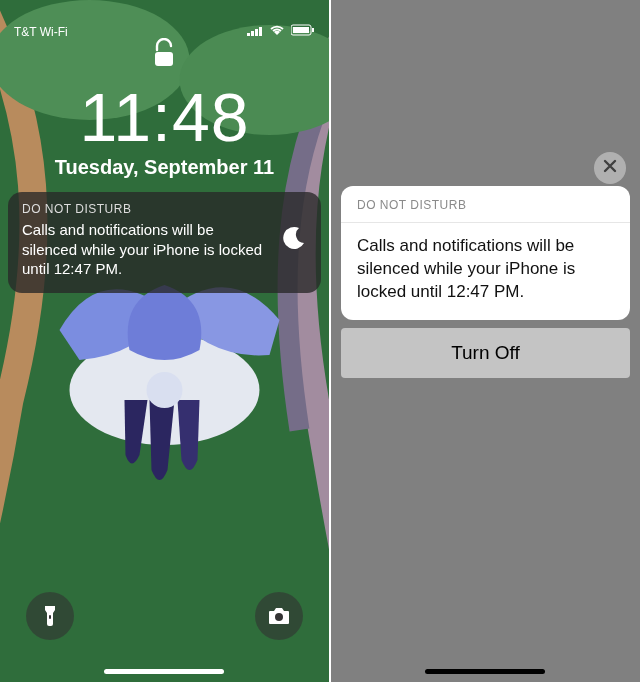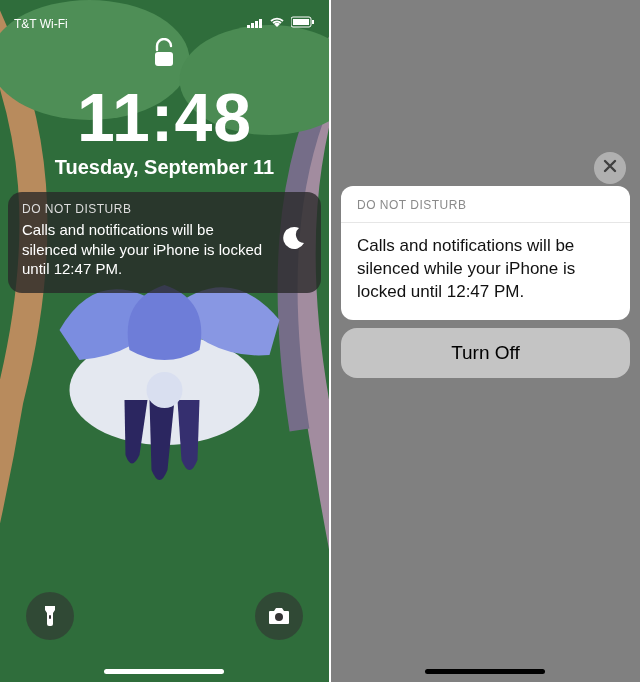--- a/index.html
+++ b/index.html
@@ -23,35 +23,35 @@
   }
 
   
   .wallpaper {
     position: absolute; inset: 0; overflow: hidden;
     background: linear-gradient(180deg,#2e6a3a 0%, #2f6c3c 25%, #3a7a46 55%, #2c5e34 100%);
   }
   .wallpaper svg { position:absolute; inset:0; width:100%; height:100%; }
 
   .statusbar {
-    position: absolute; top: 16px; left: 0; right: 0;
+    position: absolute; top: 24px; left: 0; right: 0;
     display: flex; justify-content: space-between; align-items: center;
     padding: 0 14px;
     color: #fff; font-size: 12px; font-weight: 500;
   }
   .status-right { display:flex; gap:6px; align-items:center; }
 
   .lock-icon {
     position:absolute; top:38px; left:50%; transform:translateX(-50%);
     color:#fff;
   }
   .clock {
     position:absolute; top:78px; left:0; right:0;
     text-align:center; color:#fff;
-    font-size:68px; font-weight:700; letter-spacing:1px;
+    font-size:68px; font-weight:400; letter-spacing:1px;
   }
   .date {
     position:absolute; top:156px; left:0; right:0;
     text-align:center; color:#fff;
     font-size:20px; font-weight:700;
   }
 
   .dnd-card {
     position:absolute; top:192px; left:8px; right:8px;
     background: rgba(40,40,40,0.78);
@@ -109,21 +109,21 @@
     padding:12px 16px 10px 16px;
     font-size:12px; letter-spacing:0.5px; color:#8a8a8a;
     border-bottom:1px solid #e6e6e6;
   }
   .white-card .wc-body {
     padding:12px 16px 16px 16px;
     font-size:17px; line-height:1.35; color:#111;
   }
   .turnoff-btn {
     position:absolute; top:328px; left:10px; right:10px;
-    height:50px; border-radius:16px;
+    height:50px; border-radius:4px;
     background:#c4c4c4;
     color:#000; font-size:19px;
     display:flex; align-items:center; justify-content:center;
   }
 </style>
 </head>
 <body>
 
 <div class="phone left">
   <div class="wallpaper">

